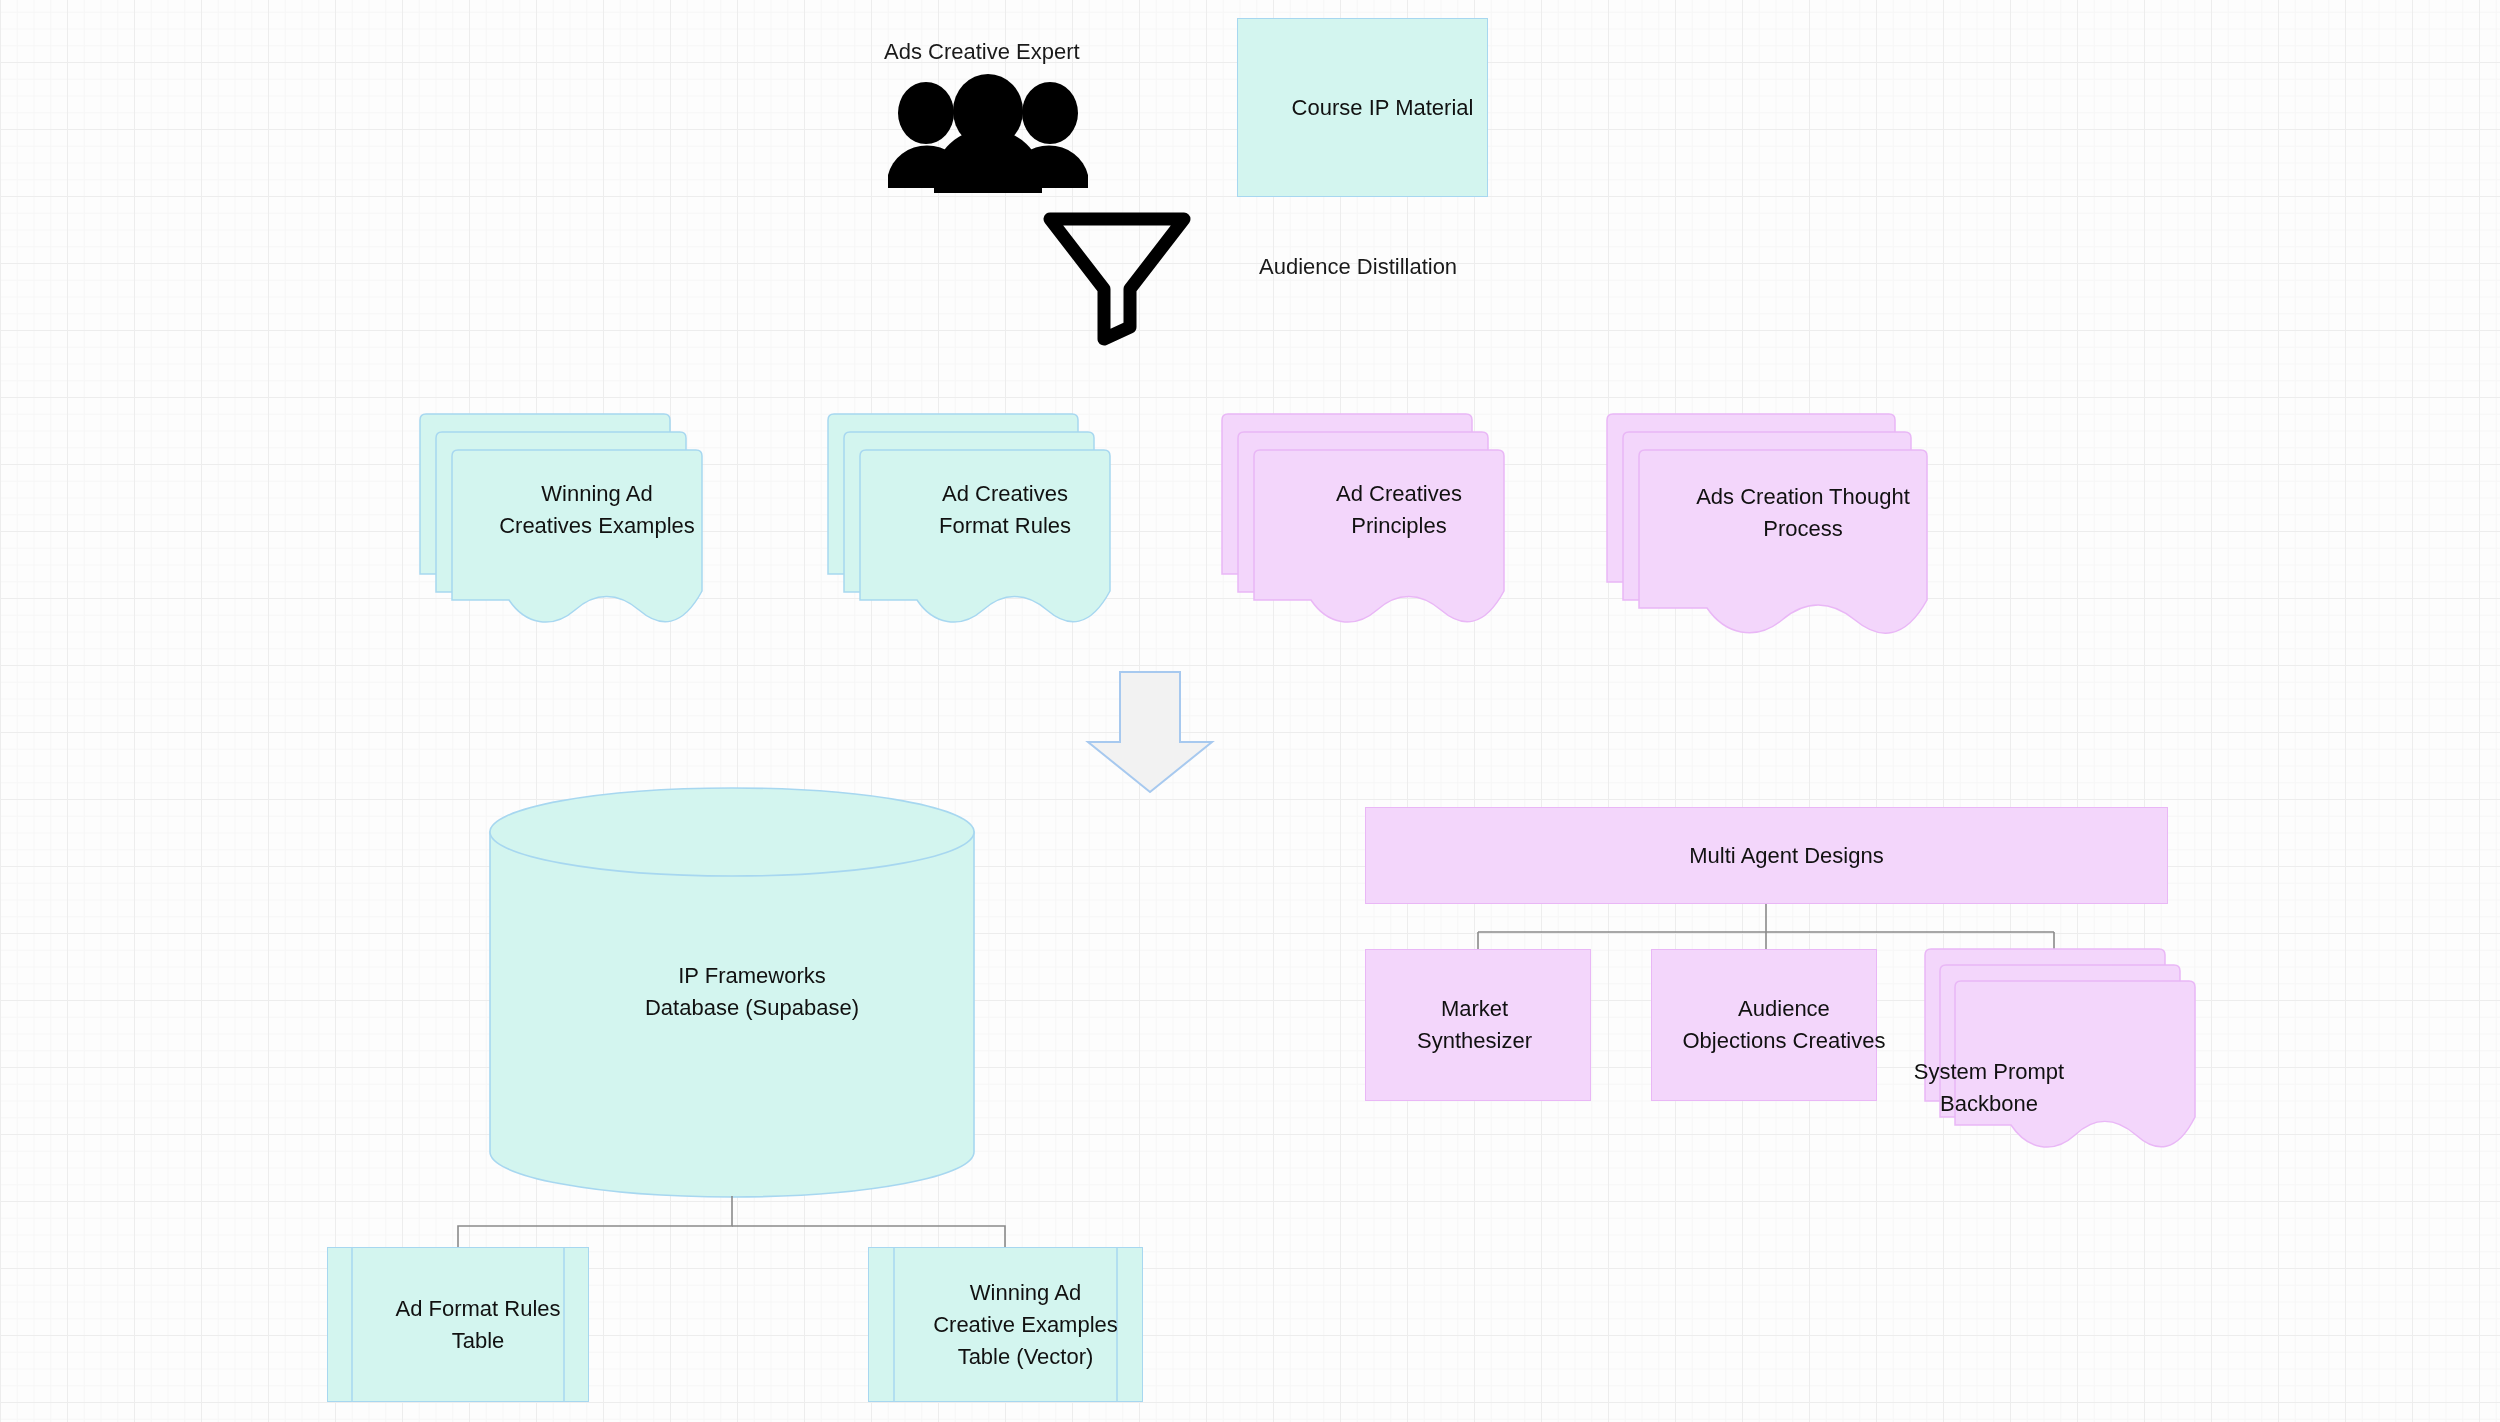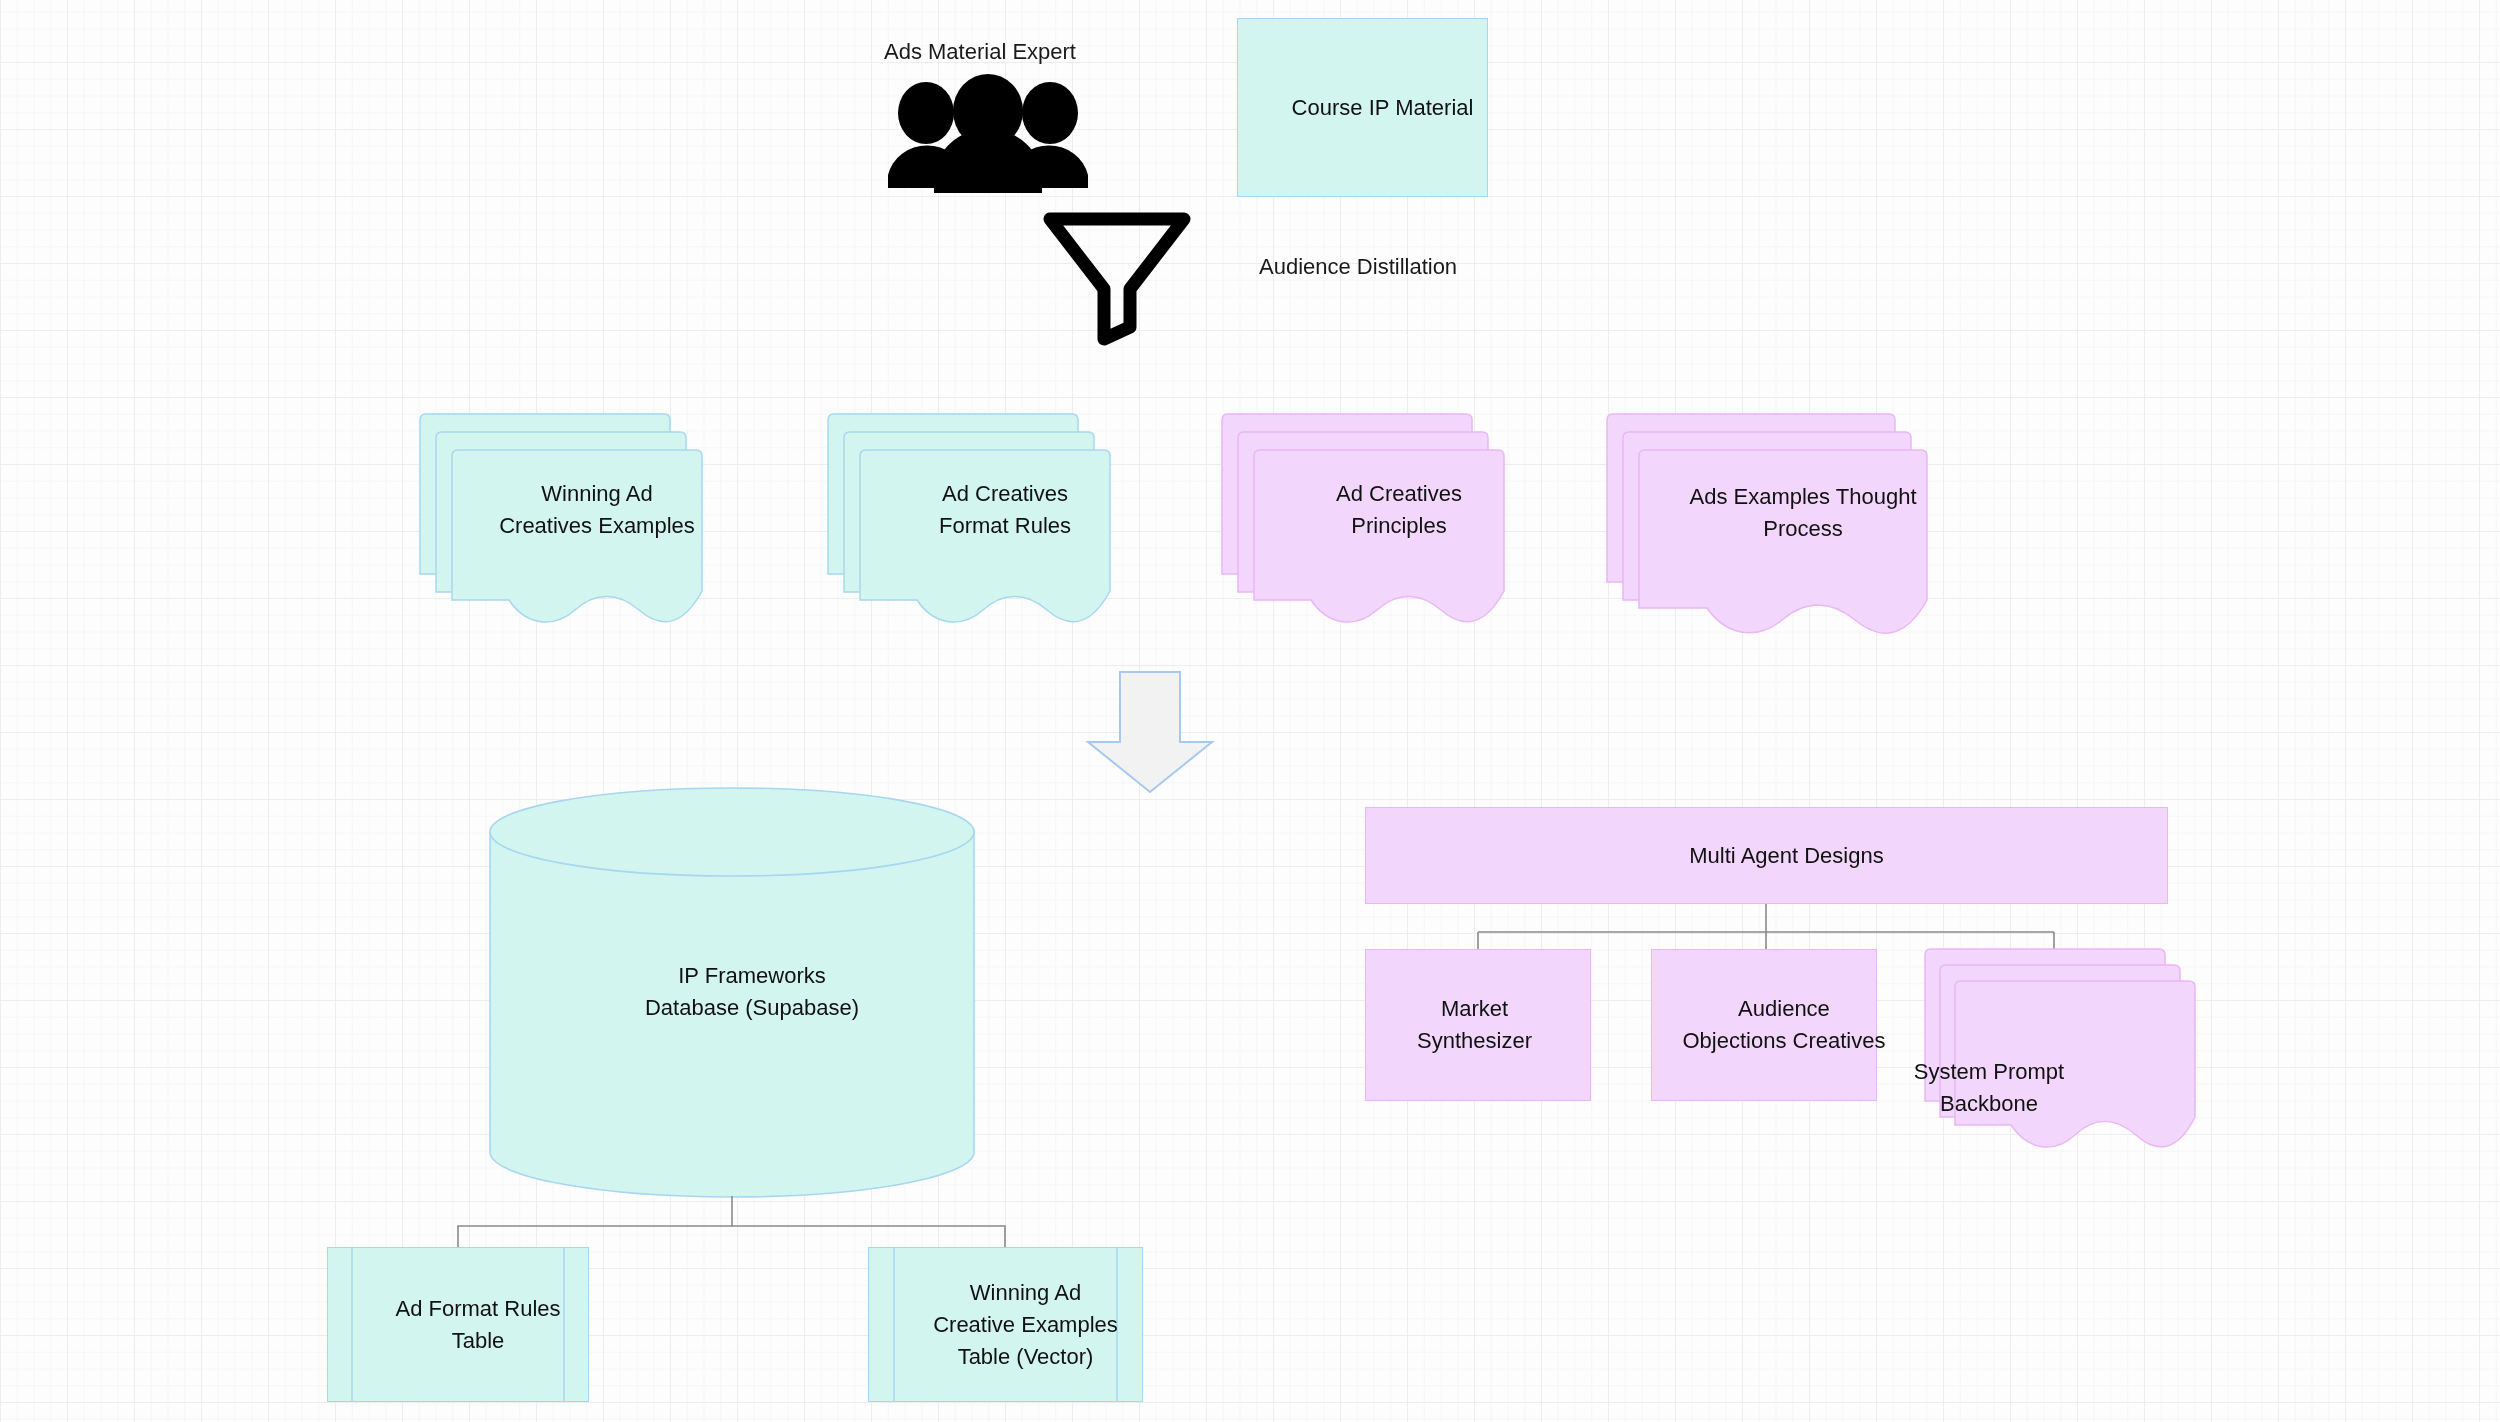--- a/index.html
+++ b/index.html
@@ -55,21 +55,21 @@
     border: 1.5px solid #e9b7f6;
   }
   svg { position: absolute; overflow: visible; display: block; }
   .conn { stroke: #8a8a8a; stroke-width: 1.6px; fill: none; }
 </style>
 </head>
 <body>
 
 <div id="canvas">
 
-  <div class="plain-text" style="left:884px; top:38px;">Ads Material Expert</div>
+  <div class="plain-text" style="left:884px; top:38px;">Ads Creative Expert</div>
 
   <svg style="left:888px; top:83px;" width="200" height="110" viewBox="0 0 200 110">
     <ellipse cx="38" cy="30" rx="28" ry="31" fill="#000000"></ellipse>
     <ellipse cx="162" cy="30" rx="28" ry="31" fill="#000000"></ellipse>
     <ellipse cx="100" cy="28" rx="35" ry="37" fill="#000000"></ellipse>
     <path d="M 0 105 L 0 92 A 40 38 0 0 1 78 92 L 78 105 Z" fill="#000000"></path>
     <path d="M 122 105 L 122 92 A 40 38 0 0 1 200 92 L 200 105 Z" fill="#000000"></path>
     <path d="M 46 110 L 46 96 A 54 50 0 0 1 154 96 L 154 110 Z" fill="#000000"></path>
   </svg>
 
@@ -120,21 +120,21 @@
 
   <svg style="left:1607px; top:414px;" width="330" height="230" viewBox="0 0 330 230">
     <path d="M 0 6 Q 0 0 6 0 L 282 0 Q 288 0 288 6 L 288 168 L 0 168 Z" fill="#f3d6fb" stroke="#e9b7f6" stroke-width="1.5"></path>
     <path d="M 16 24 Q 16 18 22 18 L 298 18 Q 304 18 304 24 L 304 186 L 16 186 Z" fill="#f3d6fb" stroke="#e9b7f6" stroke-width="1.5"></path>
     <path d="M 32 42 Q 32 36 38 36 L 314 36 Q 320 36 320 42 L 320 186
              C 298 226 272 226 248 206
              C 224 186 198 186 175 206
              C 148 228 118 220 100 194
              L 100 194 L 32 194 Z" fill="#f3d6fb" stroke="#e9b7f6" stroke-width="1.5"></path>
   </svg>
-  <div class="lbl" style="left:1639px; top:450px; width:288px; height:126px;">Ads Examples Thought
+  <div class="lbl" style="left:1639px; top:450px; width:288px; height:126px;">Ads Creation Thought
 Process</div>
 
   <svg style="left:1085px; top:670px;" width="130" height="125" viewBox="0 0 130 125">
     <path d="M 35 2 L 95 2 L 95 72 L 127 72 L 65 122 L 3 72 L 35 72 Z" fill="#f2f2f2" stroke="#a7c9ef" stroke-width="2"></path>
   </svg>
 
   <svg style="left:489px; top:787px;" width="486px" height="410px" viewBox="0 0 486 410">
     <path d="M 1 45 L 1 365 A 242 45 0 0 0 485 365 L 485 45 Z" fill="#d3f5ef" stroke="#a7d7f0" stroke-width="1.6"></path>
     <ellipse cx="243" cy="45" rx="242" ry="44" fill="#d3f5ef" stroke="#a7d7f0" stroke-width="1.6"></ellipse>
   </svg>

